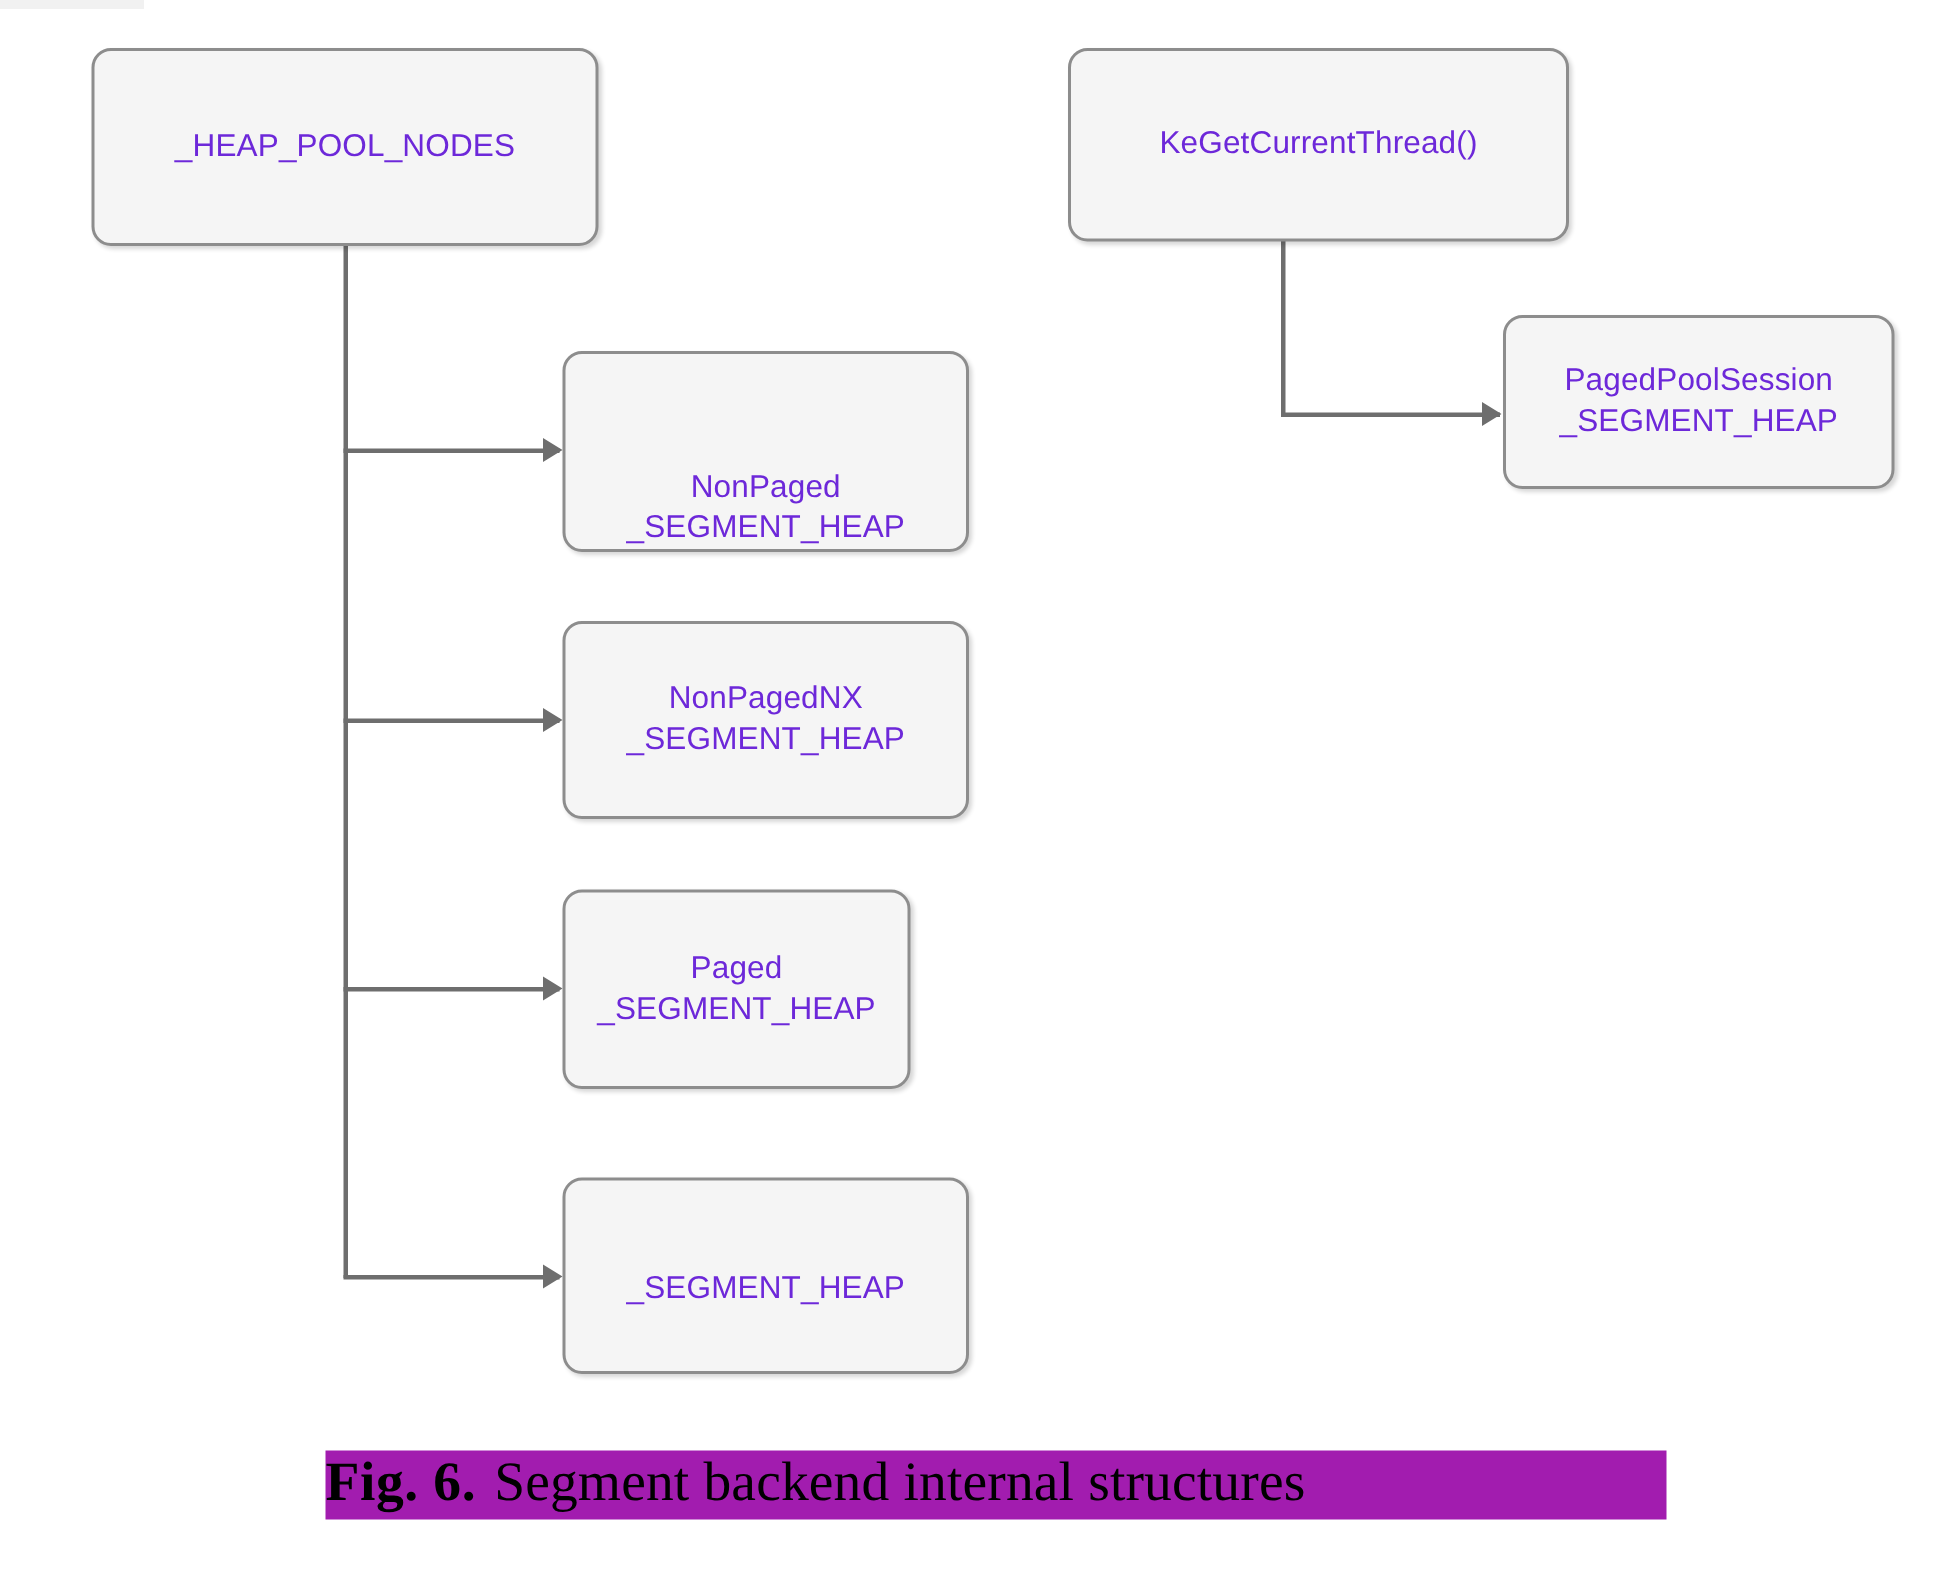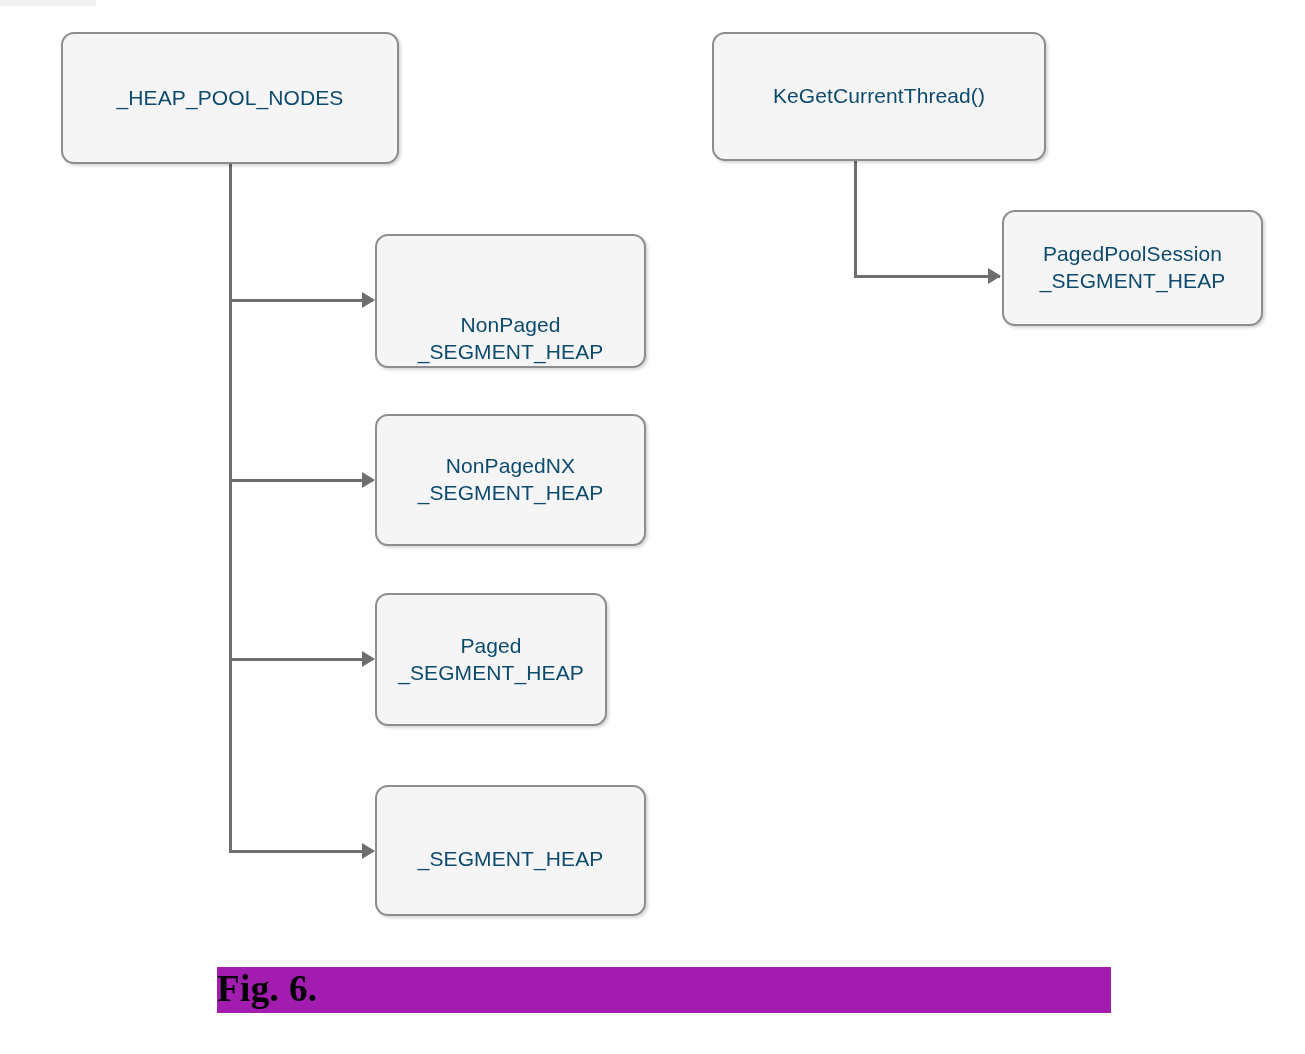--- a/index.html
+++ b/index.html
@@ -20,21 +20,21 @@
   .node {
     position: absolute;
     box-sizing: border-box;
     background: #f5f5f5;
     border: 2px solid #8d8d8d;
     border-radius: 13px;
     display: flex;
     align-items: center;
     justify-content: center;
     text-align: center;
-    color: #0c4a6e;
+    color: #6d28d9;
     font-family: "Liberation Sans", sans-serif;
     font-size: 21px;
     line-height: 1.28;
     letter-spacing: 0.1px;
     white-space: pre-line;
     box-shadow: 2px 2px 3px rgba(0,0,0,0.16);
     z-index: 3;
   }
   .node .node-label {
     display: block;
@@ -178,15 +178,16 @@
     <span class="node-label">KeGetCurrentThread()</span>
   </div>
 
   <div class="node" id="node-pagedpoolsession">
     <span class="node-label">PagedPoolSession
 _SEGMENT_HEAP</span>
   </div>
 
   <div id="caption">
     <span class="cap-fignum">Fig. 6.</span>
+    <span class="cap-text">Segment backend internal structures</span>
   </div>
 
 </div>
 
 </body></html>

